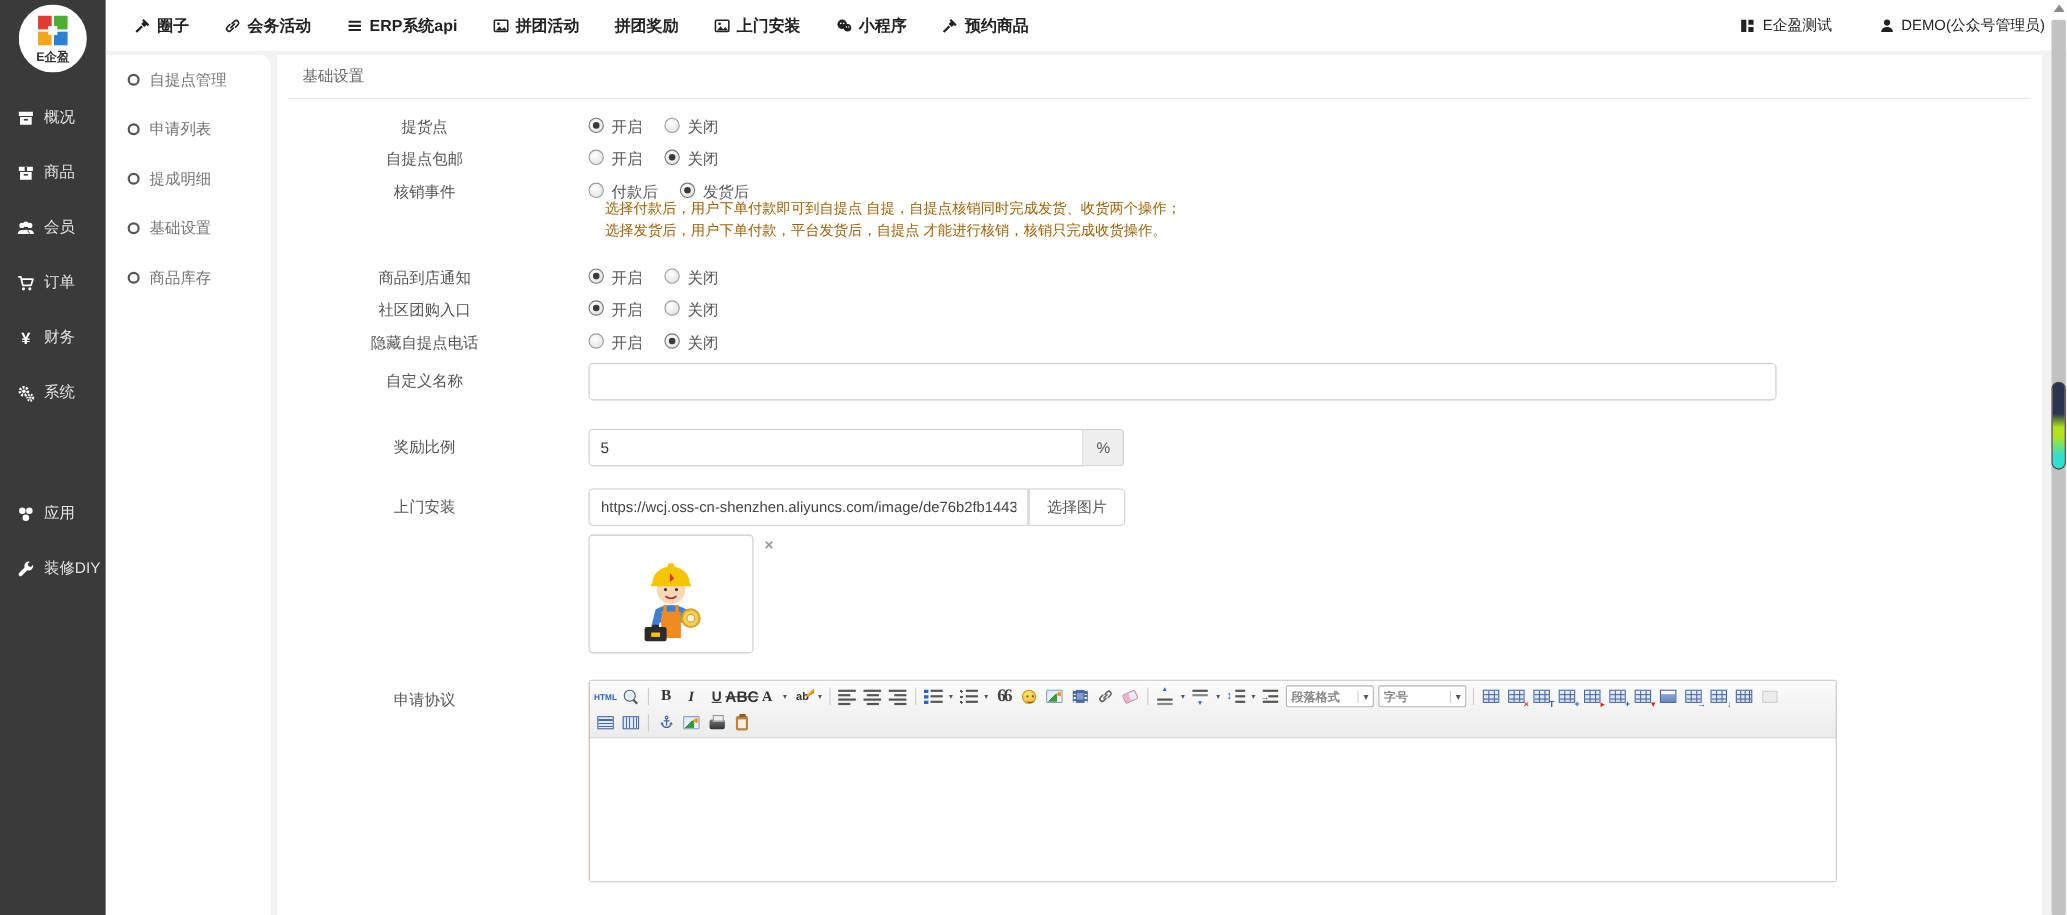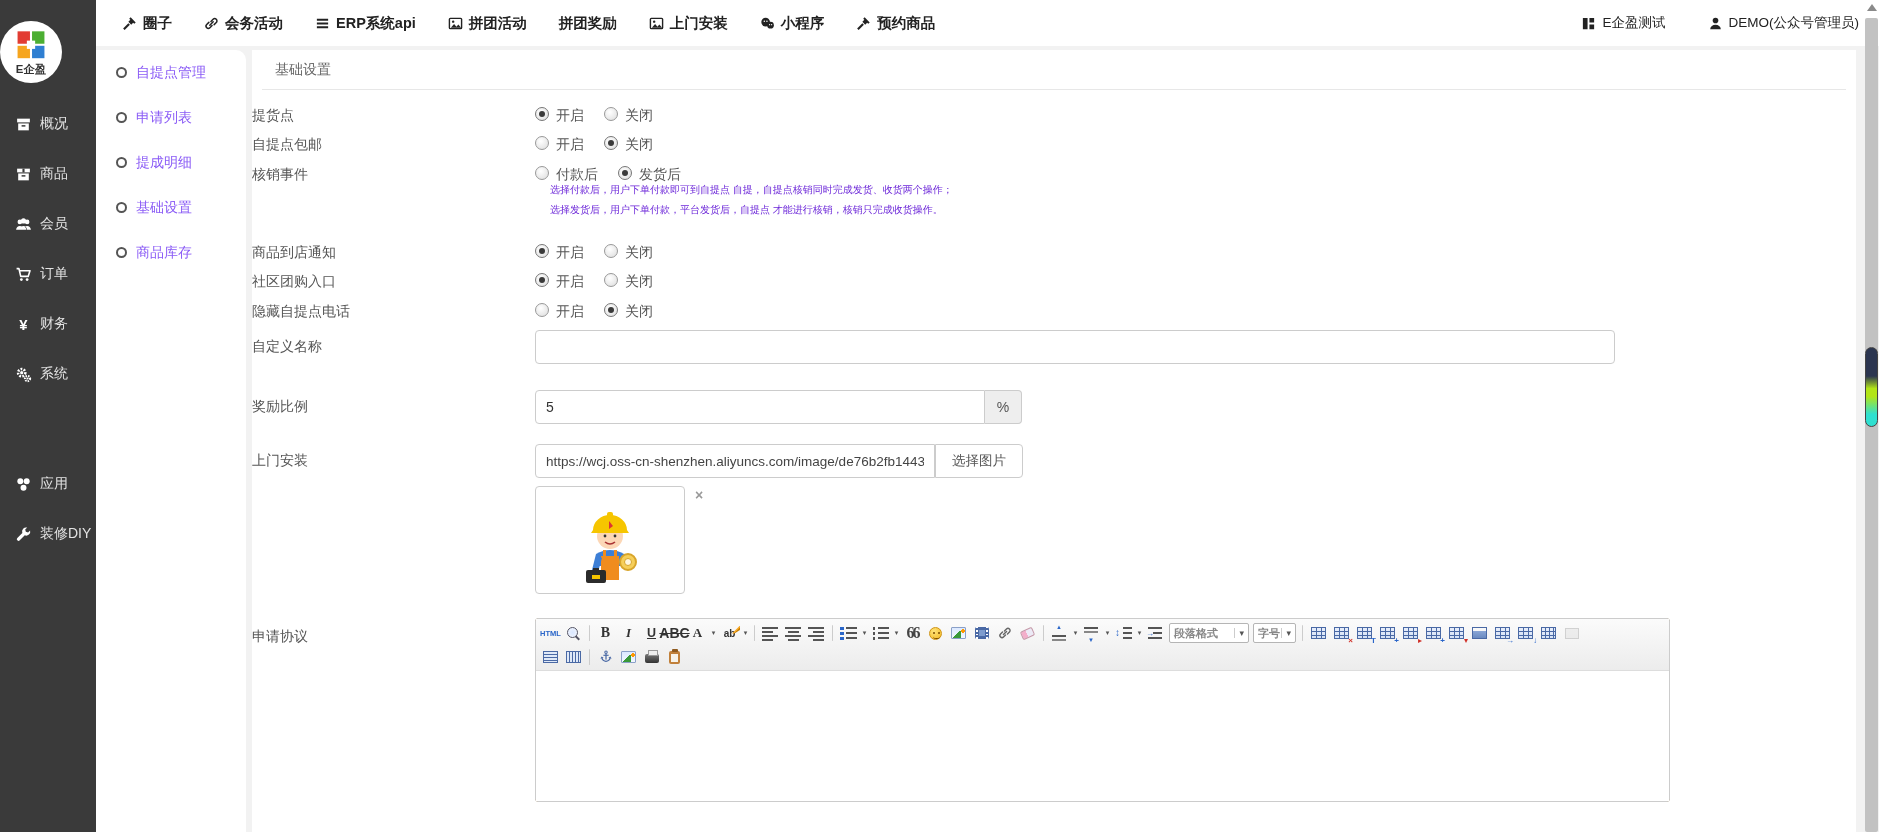--- a/index.html
+++ b/index.html
@@ -3,51 +3,51 @@
 <meta charset="utf-8">
 <style>
 :root{
   --dark-bg:#3a3a3a; --accent-blue:#4a69a5; --page-bg:#f2f2f2;
   --sb-navy:#2b3550; --sb-green:#b2e517; --sb-cyan:#2fe0d0;
 }
 *{box-sizing:border-box;margin:0;padding:0;font-family:"Liberation Sans","DejaVu Sans",sans-serif}
 html,body{width:1879px;height:832px;overflow:hidden;background:var(--page-bg);position:relative}
 
 .dark-sidebar{position:absolute;left:0;top:0;width:96px;height:832px;background:var(--dark-bg);z-index:5}
-.logo-wrap{padding-top:21px;display:flex;}
+.logo-wrap{padding-top:4px;display:flex;justify-content:center}
 .logo-wrap svg{width:62px;height:62px;display:block}
 .side-menu{margin-top:16px}
 .side-item{height:50px;display:flex;align-items:center;padding-left:15px;color:#e3e3e3;font-size:14px;cursor:pointer}
 .side-item.gap{margin-top:60px}
 .sicon{width:17px;height:17px;margin-right:8px;flex:none;color:#fff}
 .sicon svg{width:100%;height:100%;display:block}
 
 .topnav{position:absolute;left:96px;top:0;right:0;height:46px;background:#fff;display:flex;align-items:center;z-index:4}
 .nav-left{display:flex;align-items:center;padding-left:26px}
 .nav-item{display:flex;align-items:center;margin-right:32px;color:#222;font-size:14.5px;font-weight:600;cursor:pointer;white-space:nowrap}
 .nicon{width:15px;height:15px;margin-right:6px;color:#222}
 .nicon svg{width:100%;height:100%;display:block}
 .nav-right{margin-left:auto;display:flex;align-items:center;padding-right:20px}
 .nav-right .nav-item{margin-right:0;margin-left:42px;font-weight:500;font-size:13.5px}
 
 .submenu{position:absolute;left:96px;top:50px;width:150px;height:782px;background:#fff;border-top-right-radius:10px;z-index:3}
-.sub-item{height:45px;display:flex;align-items:center;padding-left:20px;color:#8b5cf6;font-size:14px;cursor:pointer;white-space:nowrap}
+.sub-item{height:45px;display:flex;align-items:center;padding-left:20px;color:#737373;font-size:14px;cursor:pointer;white-space:nowrap}
 .sub-dot{width:11px;height:11px;border:2px solid #555;border-radius:50%;margin-right:9px;flex:none;background:#fff}
 
 .card{position:absolute;left:252px;top:50px;width:1604px;height:782px;background:#fff;overflow:hidden;z-index:2}
 .card-header{height:40px;margin:0 10px;border-bottom:1px solid #e7e7e7;display:flex;align-items:center;padding-left:13px;color:#666;font-size:14px}
 .row{display:flex;align-items:center}
-.flabel{width:283px;padding-right:15px;text-align:left;color:#555;font-size:14px;flex:none}
+.flabel{width:283px;padding-right:15px;text-align:center;color:#555;font-size:14px;flex:none}
 .controls{display:flex;align-items:center}
 .radio-opt{display:inline-flex;margin-right:20px;cursor:pointer}
 .radio{width:14px;height:14px;border-radius:50%;border:1px solid #999;background:radial-gradient(circle at 40% 35%,#fff,#dcdcdc);position:relative;flex:none}
 .radio.sel{border-color:#777}
 .radio.sel::after{content:"";position:absolute;left:3px;top:3px;width:6px;height:6px;border-radius:50%;background:#3a3a3a}
 .rlabel{margin-left:7px;color:#555;font-size:14px}
-.desc{margin-left:298px;color:#6d28d9;font-size:10px;line-height:20px;margin-top:-4px}
+.desc{margin-left:298px;color:#a16207;font-size:13px;line-height:20px;margin-top:-4px}
 .text-input{height:34px;border:1px solid #ccc;border-radius:4px;padding:0 10px;font-size:14px;color:#333;background:#fff;outline:none}
 .in-name{width:1080px}
 .in-reward{width:450px;border-top-right-radius:0;border-bottom-right-radius:0}
 .addon{width:37px;height:34px;border:1px solid #ccc;border-left:none;border-radius:0 4px 4px 0;background:#eee;color:#555;font-size:14px;display:flex;align-items:center;justify-content:center}
 .in-url{width:400px;border-top-right-radius:0;border-bottom-right-radius:0;color:#444;font-size:13.5px}
 .btn-pick{height:34px;width:88px;border:1px solid #ccc;border-left:1px solid #ccc;border-radius:0 4px 4px 0;background:#fff;color:#555;font-size:13.5px;cursor:pointer}
 .preview-box{width:150px;height:108px;border:1px solid #ccc;border-radius:4px;background:#fff;display:flex;align-items:center;justify-content:center;overflow:hidden}
 .preview-box svg{height:100px;display:block}
 .close-x{margin-left:10px;align-self:flex-start;margin-top:2px;color:#999;font-size:14px;font-weight:bold;cursor:pointer;line-height:1}
 
@@ -92,21 +92,21 @@
 .t-sptop{background-image:linear-gradient(#555,#555),linear-gradient(#888,#888);background-size:14px 2px,14px 2px;background-position:3px 11px,3px 15px}
 .t-sptop::after{content:"▲";position:absolute;top:0;left:7px;font-size:6px;color:#2a66c9}
 .t-spbot{background-image:linear-gradient(#555,#555),linear-gradient(#888,#888);background-size:14px 2px,14px 2px;background-position:3px 3px,3px 7px}
 .t-spbot::after{content:"▼";position:absolute;bottom:0;left:7px;font-size:6px;color:#2a66c9}
 .t-lh{background-image:linear-gradient(#555,#555),linear-gradient(#555,#555),linear-gradient(#555,#555);background-size:9px 2px,9px 2px,9px 2px;background-position:10px 3px,10px 8px,10px 13px}
 .t-lh::before{content:"↕";position:absolute;left:2px;top:3px;font-size:10px;color:#2a66c9}
 .t-ind{background-image:linear-gradient(#555,#555),linear-gradient(#555,#555),linear-gradient(#555,#555);background-size:14px 2px,9px 2px,14px 2px;background-position:3px 3px,8px 8px,3px 13px}
 .t-ind::before{content:"→";position:absolute;left:1px;top:5px;font-size:8px;color:#2a66c9}
 .t-select{width:80px;height:20px;border:1px solid #b5b5b5;border-radius:2px;background:#fff;color:#888;font-size:11px;justify-content:flex-start;padding:0 4px;margin:0 2px}
 .t-select::after{content:"▾";margin-left:auto;border-left:1px solid #ccc;padding-left:4px;color:#555;font-size:9px}
-.t-select-sm{width:43px}
+.t-select-sm{width:80px}
 .t-tbl .g{width:15px;height:12px;border:1px solid var(--accent-blue);background-repeat:no-repeat;background-image:linear-gradient(var(--accent-blue),var(--accent-blue)),linear-gradient(var(--accent-blue),var(--accent-blue)),linear-gradient(var(--accent-blue),var(--accent-blue)),linear-gradient(var(--accent-blue),var(--accent-blue)),linear-gradient(#e8eefb,#d5e2f6);background-size:100% 1px,100% 1px,1px 100%,1px 100%,100% 100%;background-position:0 3px,0 7px,4px 0,9px 0,0 0}
 .t-tbl-fill .g{background-image:linear-gradient(#8aa6d6,#5d7fb8);background-size:100% 100%}
 .t-tbl-dense .g{background-image:linear-gradient(var(--accent-blue),var(--accent-blue)),linear-gradient(var(--accent-blue),var(--accent-blue)),linear-gradient(var(--accent-blue),var(--accent-blue)),linear-gradient(var(--accent-blue),var(--accent-blue)),linear-gradient(var(--accent-blue),var(--accent-blue)),linear-gradient(#e8eefb,#d5e2f6);background-size:100% 1px,100% 1px,1px 100%,1px 100%,1px 100%,100% 100%;background-position:0 3px,0 7px,3px 0,7px 0,11px 0,0 0}
 .t-dim{opacity:.4}
 .t-dim .g{width:14px;height:11px;border:1px solid #999;background:#ddd}
 .t-stripeh .g{width:15px;height:12px;border:1px solid var(--accent-blue);background:repeating-linear-gradient(180deg,#dfe9f8 0 2px,var(--accent-blue) 2px 3px)}
 .t-stripev .g{width:15px;height:12px;border:1px solid var(--accent-blue);background:repeating-linear-gradient(90deg,#dfe9f8 0 2px,var(--accent-blue) 2px 3px)}
 .t-anchor{color:var(--accent-blue)}
 .t-print .g{width:14px;height:9px;background:linear-gradient(#777,#333);border-radius:2px;position:relative;margin-top:3px}
 .t-print .g::before{content:"";position:absolute;left:3px;top:-4px;width:8px;height:4px;background:#eee;border:1px solid #999}

